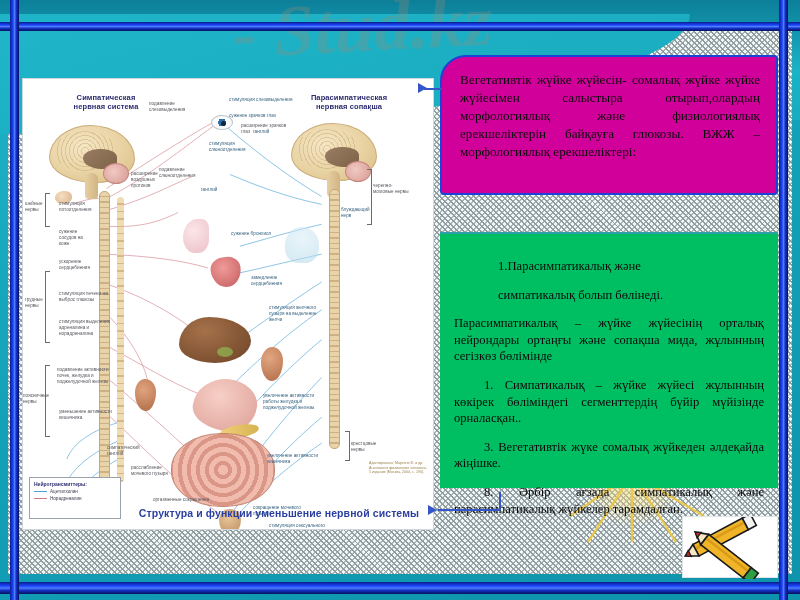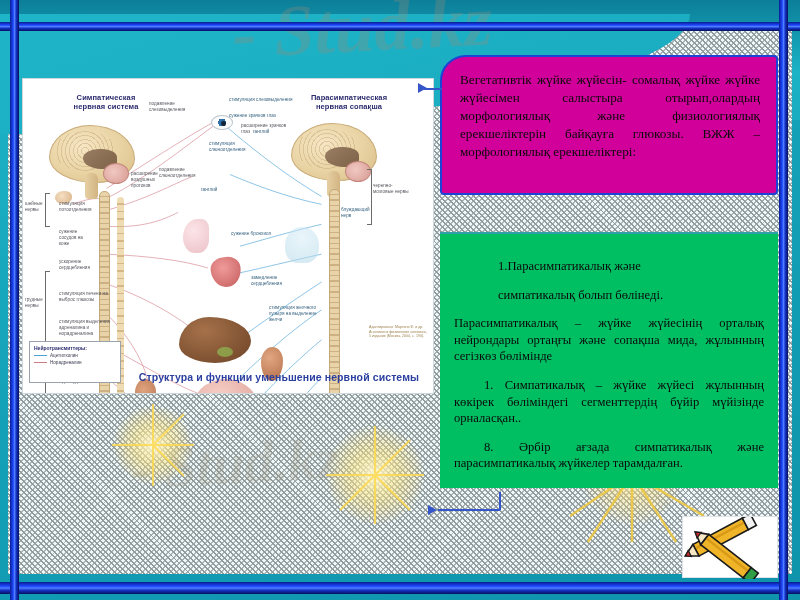--- a/index.html
+++ b/index.html
@@ -57,21 +57,21 @@
   #wm1 { left:232px; top:-14px; font-size:72px; transform:rotate(-3deg); }
   #wm2 { left:170px; top:235px; font-size:66px; transform:rotate(-4deg); color:rgba(150,140,120,.26);}
   #wm3 { left:560px; top:60px;  font-size:62px; transform:rotate(-4deg); color:rgba(120,130,150,.24);}
   #wm4 { left:130px; top:430px; font-size:58px; transform:rotate(-3deg); color:rgba(150,140,120,.22);}
 
   
   .burst { position:absolute; pointer-events:none; }
 
   
   #diagram {
-    position:absolute; left:22px; top:78px; width:412px; height:316px;
+    position:absolute; left:22px; top:78px; width:412px; height:452px;
     background:#ffffff; border:1px solid #cfd6dc; overflow:hidden;
   }
   .dg-title {
     position:absolute; font-family:"Liberation Sans",sans-serif;
     font-weight:bold; font-size:7.5px; color:#2b2b6e; line-height:1.25;
     text-align:center; letter-spacing:.1px;
   }
   #sym-title  { left:38px;  top:14px; width:90px; }
   #para-title { left:276px; top:14px; width:100px; }
 
@@ -479,20 +479,21 @@
     <div id="dg-footer">Структура и функции уменьшение нервной системы</div>
   </div>
 
   <div id="box-magenta">Вегетативтік жүйке жүйесін- сомалық жүйке жүйке жүйесімен салыстыра отырып,олардың морфологиялық және физиологиялық ерекшеліктерін байқауға глюкозы. ВЖЖ – морфологиялық ерекшеліктері:</div>
 
   <div id="box-green">
     <p class="ind2">1.Парасимпатикалық                                және</p>
     <p class="ind2">симпатикалық болып бөлінеді.</p>
     <p>Парасимпатикалық – жүйке жүйесінің орталық нейрондары ортаңғы және сопақша мида, жұлынның сегізкөз бөлімінде</p>
     <p class="ind">1. Симпатикалық – жүйке жүйесі жұлынның көкірек бөліміндегі сегменттердің бүйір мүйізінде орналасқан..</p>
+    <p class="ind">3. Вегетативтік жүке сомалық жүйкеден әлдеқайда жіңішке.</p>
     <p class="ind">8. Әрбір ағзада симпатикалық және парасимпатикалық жүйкелер тарамдалған.</p>
   </div>
 
   <div class="arrow-line" style="left:424px;top:88px;width:18px;"></div>
   <div class="arrow-head" style="left:418px;top:83px;transform:rotate(180deg);"></div>
 
   <div class="arrow-v" style="left:499px;top:492px;height:18px;"></div>
   <div class="arrow-line" style="left:438px;top:509px;width:62px;"></div>
   <div class="arrow-head" style="left:428px;top:505px;transform:rotate(180deg);"></div>
 

